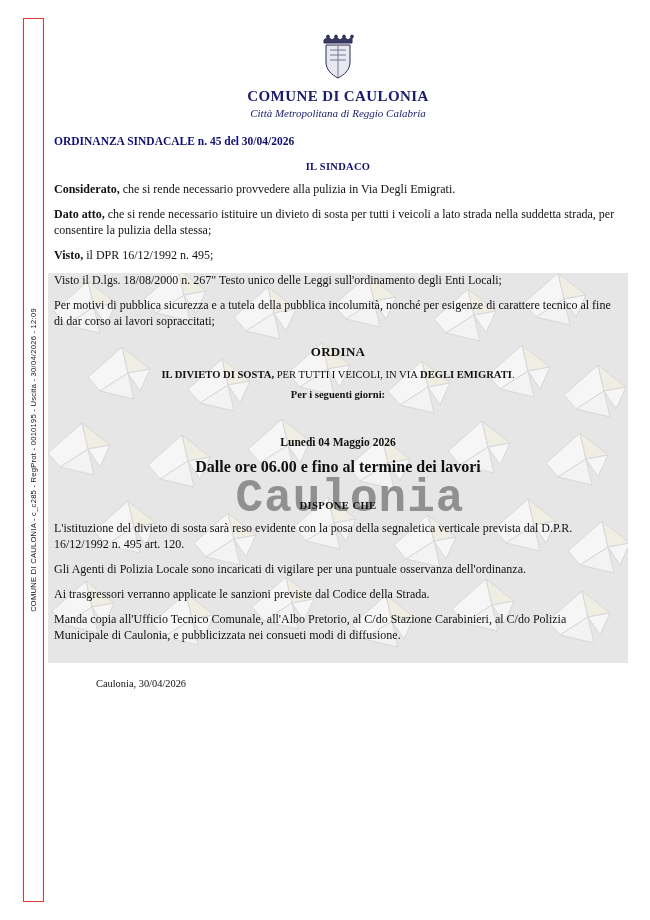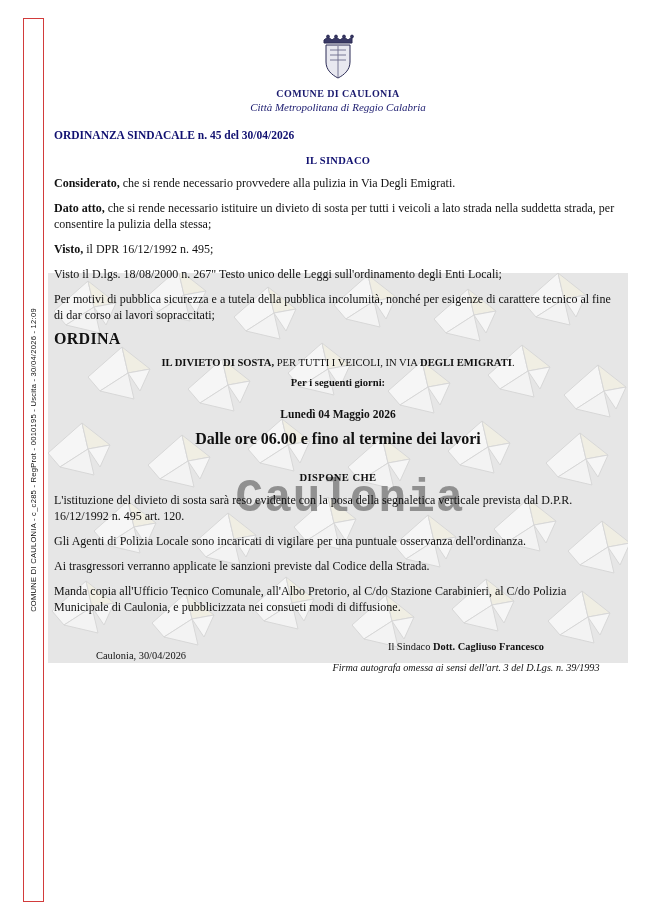--- a/index.html
+++ b/index.html
@@ -101,21 +101,21 @@
     text-align: center;
     margin-top: 16px;
     margin-bottom: 4px;
   }
   .crest {
     display: inline-block;
   }
 
   .org-name {
     text-align: center;
-    font-size: 10px;
+    font-size: 15px;
     font-weight: bold;
     letter-spacing: 0.4px;
     color: #1a1a6e;
     margin-top: 2px;
   }
   .org-sub {
     text-align: center;
     font-size: 11px;
     font-style: italic;
     color: #1a1a6e;
@@ -139,37 +139,37 @@
 
   p.body {
     font-size: 12px;
     line-height: 1.34;
     margin: 9px 0 0 0;
     text-align: left;
   }
   p.body b { font-weight: bold; }
 
   .center-bold {
-    text-align: left;
-    font-weight: bold;
-    font-size: 16px;
-    margin-top: 6px;
+    text-align: center;
+    font-weight: bold;
+    font-size: 13px;
+    margin-top: 14px;
     letter-spacing: 0.3px;
   }
   .center-line {
     text-align: center;
     font-size: 10.6px;
     margin-top: 9px;
     font-weight: bold;
   }
   .day-line {
     text-align: center;
     font-size: 11.5px;
     font-weight: bold;
-    margin-top: 20px;
+    margin-top: 36px;
   }
   .hours-line {
     text-align: center;
     font-size: 16px;
     font-weight: bold;
     margin-top: 10px;
   }
   .dispose {
     text-align: center;
     font-size: 10.6px;
@@ -313,22 +313,16 @@
 
     <div class="dispose">DISPONE CHE</div>
 
     <p class="body">L'istituzione del divieto di sosta sarà reso evidente con la posa della segnaletica verticale prevista dal D.P.R. 16/12/1992 n. 495 art. 120.</p>
     <p class="body">Gli Agenti di Polizia Locale sono incaricati di vigilare per una puntuale osservanza dell'ordinanza.</p>
     <p class="body">Ai trasgressori verranno applicate le sanzioni previste dal Codice della Strada.</p>
     <p class="body">Manda copia all'Ufficio Tecnico Comunale, all'Albo Pretorio, al C/do Stazione Carabinieri, al C/do Polizia Municipale di Caulonia, e pubblicizzata nei consueti modi di diffusione.</p>
 
     <div class="sig-block">
       <div class="place-date">Caulonia, 30/04/2026</div>
-      <div class="sig-right">
-        <div class="sig-name">
-          <span>Il Sindaco </span><b>Dott. Cagliuso Francesco</b>
-        </div>
-        <div class="sig-note">Firma autografa omessa ai sensi dell'art. 3 del D.Lgs. n. 39/1993</div>
-      </div>
     </div>
 
   </div>
 </div>
 
 </body></html>

